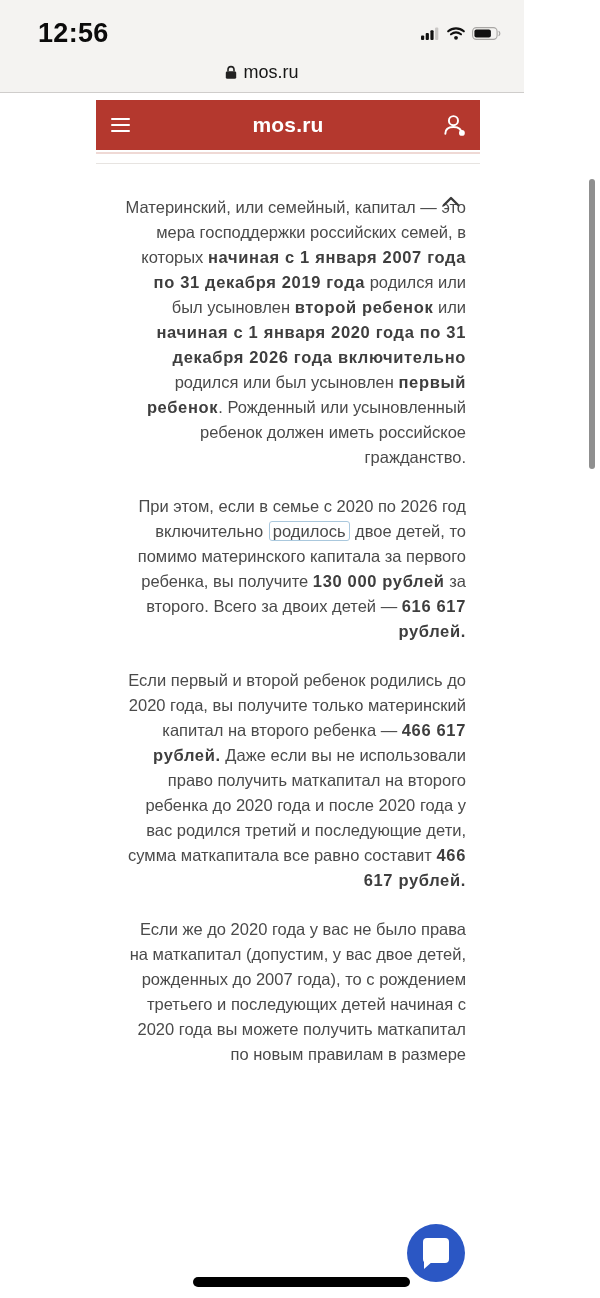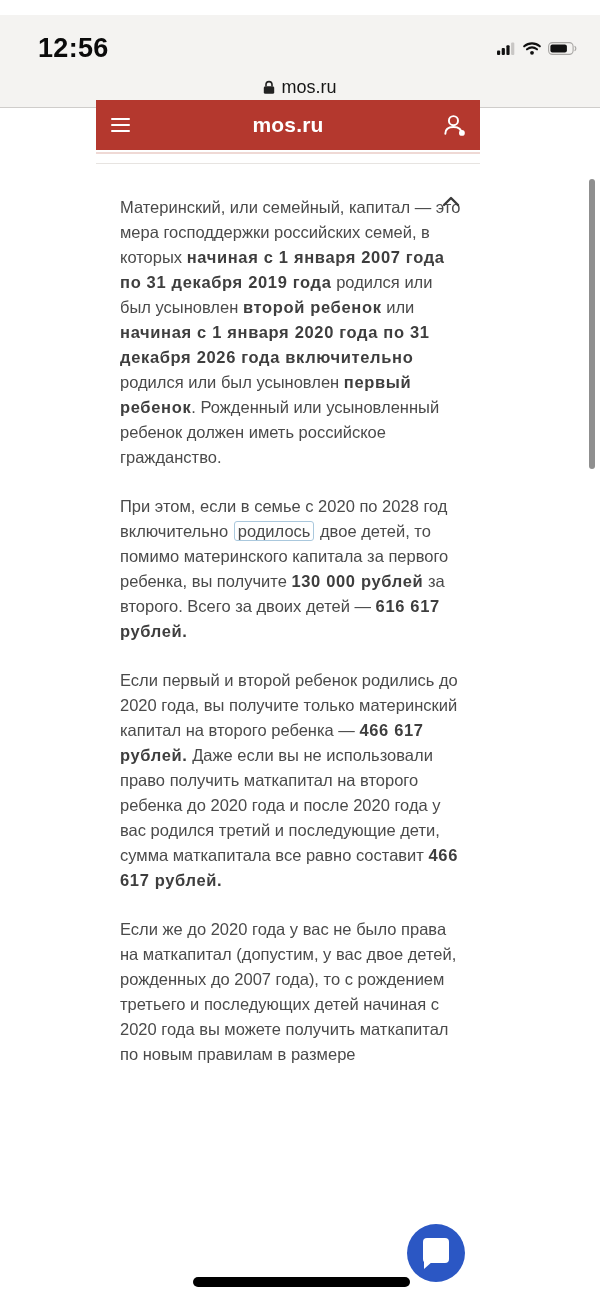--- a/index.html
+++ b/index.html
@@ -1,22 +1,22 @@
 <!DOCTYPE html>
 <html><head>
 <meta charset="utf-8">
 <style>
   * { margin:0; padding:0; box-sizing:border-box; }
   html,body { width:600px; }
   body { font-family:"Liberation Sans", sans-serif; background:#fff; }
   .phone { position:relative; width:600px; height:1298px; background:#fff; overflow:hidden; }
 
   
-  .chrome { position:absolute; left:0; top:0; width:600px; height:93px;
-            background:#f4f3f1; border-bottom:1px solid #cfcdcb;margin-top:15px; }
+  .chrome { position:absolute; left:0; top:0; width:524px; height:93px;
+            background:#f4f3f1; border-bottom:1px solid #cfcdcb; }
   .time { position:absolute; left:38px; top:18px; font-size:27px; font-weight:700;
           color:#0b0b0b; letter-spacing:.3px; }
   .status-icons { position:absolute; right:23px; top:27px; display:flex; align-items:center; gap:7px; }
   .url-row { position:absolute; left:0; top:62px; width:100%; display:flex;
              justify-content:center; align-items:center; gap:6px; }
   .url-text { font-size:18px; color:#161616; }
 
   
   .red-header { position:absolute; left:96px; top:100px; width:384px; height:50px;
                 background:#b4382e; display:flex; align-items:center; }
@@ -27,21 +27,21 @@
   .header-underline { position:absolute; left:96px; top:152px; width:384px; height:2px; background:#efd9d5; }
   .divider { position:absolute; left:96px; top:163px; width:384px; height:1px; background:#e7e4e1; }
 
   
   .faq { position:absolute; left:120px; top:181px; width:346px; }
   .faq-head { position:relative; width:346px; cursor:pointer; }
   .faq-title { width:300px; font-size:20px; line-height:31px; font-weight:600; color:#3c3c3c; }
   .faq-num { color:#c13b30; margin-right:6px; }
   .chevron { position:absolute; left:322px; top:14px; width:18px; height:12px; }
   .paras { margin-top:14px; }
-  .paras p { font-size:16.5px; line-height:25px; color:#4a4a4a; margin-bottom:24px; }
+  .paras p { font-size:16.5px; line-height:25px; color:#4a4a4a; margin-bottom:24px;text-align:right; }
   .paras .bold { font-weight:700; color:#3e3e3e; letter-spacing:.04em; }
   .paras .boxed { border:1px solid #aac8dd; border-radius:3px; padding:0 3px; margin:13px 1px; }
 
   
   .scrollbar { position:absolute; left:589px; top:179px; width:6px; height:290px;
                background:#8f8f8f; border-radius:3px; }
   .chat-btn { position:absolute; left:407px; top:1224px; width:58px; height:58px;
               border-radius:50%; background:#2b57c4; cursor:pointer; z-index:5; }
   .chat-bubble { position:absolute; left:16px; top:14px; width:26px; height:25px;
                  background:#fff; border-radius:4px; }
@@ -105,21 +105,21 @@
   <div class="divider"></div>
 
   <div class="faq">
     <div class="faq-head">
       <svg class="chevron" viewBox="0 0 18 12">
         <polyline points="2,10 9,3 16,10" stroke="#3a3a3a" stroke-width="2.4" fill="none" stroke-linecap="round" stroke-linejoin="round"></polyline>
       </svg>
     </div>
     <div class="paras">
         <p><span>Материнский, или семейный, капитал — это мера господдержки российских семей, в которых </span><span class="bold">начиная с 1 января 2007 года по 31 декабря 2019 года</span><span> родился или был усыновлен </span><span class="bold">второй ребенок</span><span> или </span><span class="bold">начиная с 1 января 2020 года по 31 декабря 2026 года включительно</span><span> родился или был усыновлен </span><span class="bold">первый ребенок</span><span>. Рожденный или усыновленный ребенок должен иметь российское гражданство.</span></p>
-        <p><span>При этом, если в семье с 2020 по 2028 год включительно </span><span class="boxed">родилось</span><span> двое детей, то помимо материнского капитала за первого ребенка, вы получите </span><span class="bold">130 000 рублей</span><span> за второго. Всего за двоих детей — </span><span class="bold">616 617 рублей.</span></p>
+        <p><span>При этом, если в семье с 2020 по 2026 год включительно </span><span class="boxed">родилось</span><span> двое детей, то помимо материнского капитала за первого ребенка, вы получите </span><span class="bold">130 000 рублей</span><span> за второго. Всего за двоих детей — </span><span class="bold">616 617 рублей.</span></p>
         <p><span>Если первый и второй ребенок родились до 2020 года, вы получите только материнский капитал на второго ребенка — </span><span class="bold">466 617 рублей.</span><span> Даже если вы не использовали право получить маткапитал на второго ребенка до 2020 года и после 2020 года у вас родился третий и последующие дети, сумма маткапитала все равно составит </span><span class="bold">466 617 рублей.</span></p>
         <p><span>Если же до 2020 года у вас не было права на маткапитал (допустим, у вас двое детей, рожденных до 2007 года), то с рождением третьего и последующих детей начиная с 2020 года вы можете получить маткапитал по новым правилам в размере </span></p>
       </div>
   </div>
 
   <div class="scrollbar"></div>
 
   <div class="chat-btn">
     <div class="chat-bubble"></div>
   </div>

